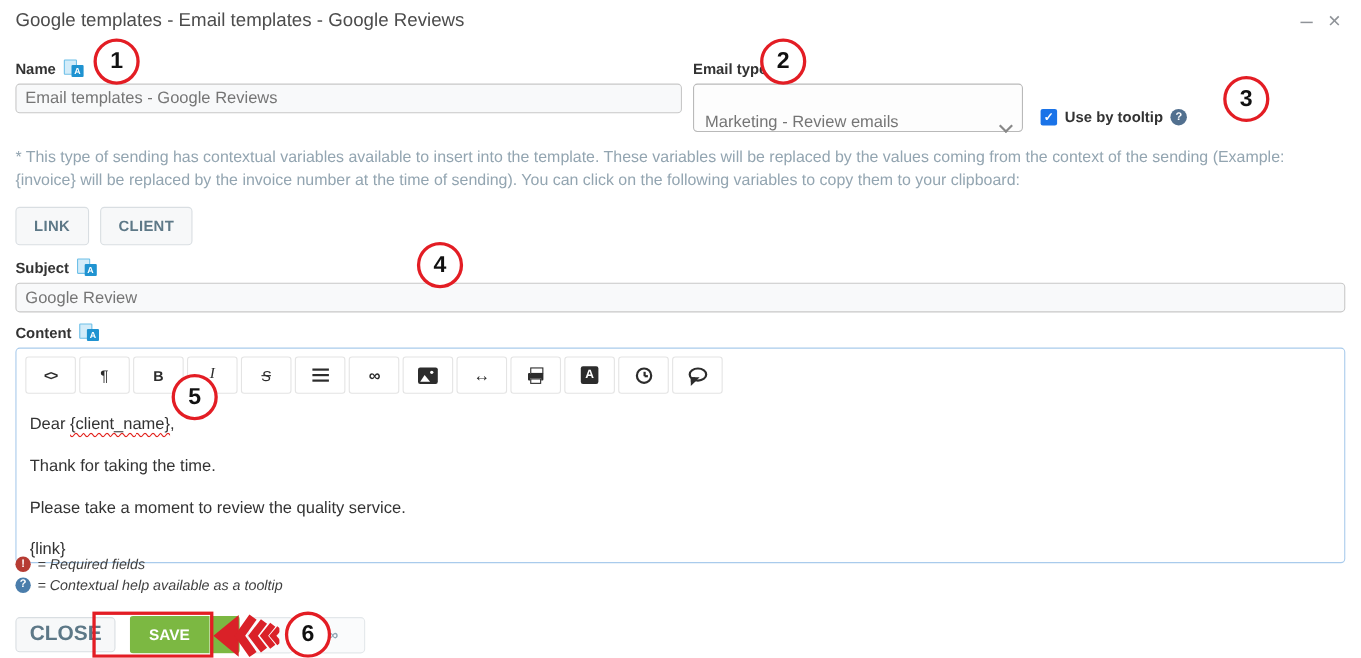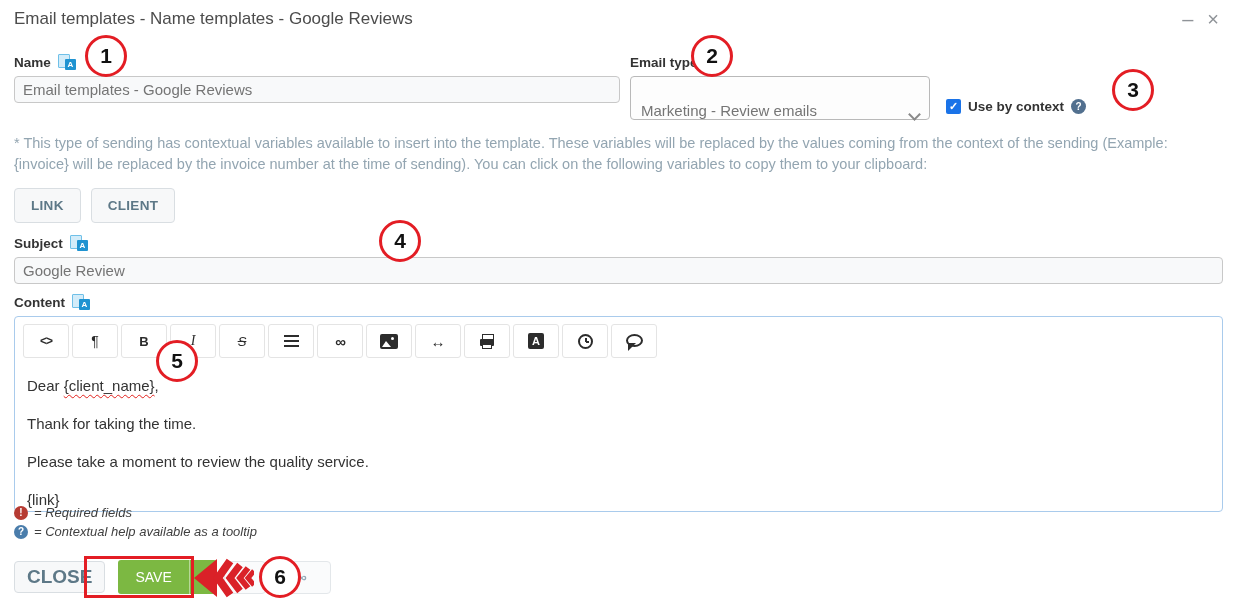--- a/index.html
+++ b/index.html
@@ -78,40 +78,40 @@
   .legend{position:absolute;left:14px;top:505px;}
   .legend-row{display:flex;align-items:center;gap:6px;margin-bottom:4px;}
   .legend-badge{width:14px;height:14px;border-radius:50%;color:#fff;font-size:10px;font-weight:700;display:flex;align-items:center;justify-content:center;}
   .badge-required{background:#b63b33;}
   .badge-help{background:#4a7dab;}
   .legend-text{font-size:13px;font-style:italic;color:#3f3f3f;}
   
   .footer{position:absolute;left:14px;top:560px;display:flex;align-items:center;z-index:1;}
   .close-btn{height:32px;padding:0 12px;background:#f7f8f9;border:1px solid #d9dee2;border-radius:4px;color:#5d7887;font-size:19px;font-weight:700;display:flex;align-items:center;cursor:default;}
   .save-split{display:flex;margin-left:13px;height:34px;border-radius:3px;overflow:hidden;}
-  .save-main{background:#7cb842;color:#fff;font-size:14px;font-weight:400;display:flex;align-items:center;padding:0 17px;cursor:default;border:none;}
+  .save-main{background:#7cb842;color:#fff;font-size:14px;font-weight:700;display:flex;align-items:center;padding:0 17px;cursor:default;border:none;}
   .save-caret{background:#7cb842;width:27px;display:flex;align-items:center;justify-content:center;border-left:1px solid rgba(255,255,255,.45);color:#fff;font-size:9px;cursor:default;}
   .xtra-btn{height:33px;background:#fafbfc;border:1px solid #e3e7ea;border-radius:4px;margin-left:7px;display:flex;align-items:center;justify-content:center;cursor:default;}
   .xtra-1{width:42px;}
   .xtra-2{width:58px;}
   .link-small{color:#91a7b6;font-size:14px;font-weight:700;}
   
   .ann-circle{position:absolute;box-sizing:content-box;width:36px;height:36px;border:3px solid #e31d24;border-radius:50%;background:#fff;color:#111;font-size:21px;font-weight:700;display:flex;align-items:center;justify-content:center;z-index:6;}
   .ann-rect{position:absolute;left:84px;top:556px;width:104px;height:36px;border:3px solid #e31d24;z-index:5;}
   .ann-arrow{position:absolute;left:194px;top:557px;z-index:5;}
   .c1{left:85px;top:35px;} .c2{left:691px;top:35px;} .c3{left:1112px;top:69px;}
   .c4{left:379px;top:220px;} .c5{left:156px;top:340px;} .c6{left:259px;top:556px;}
 </style>
 </head>
 <body>
 
 <div class="page">
 
   <div class="titlebar">
-    <div class="title">Email templates - Name templates - Google Reviews</div>
+    <div class="title">Google templates - Email templates - Google Reviews</div>
     <div class="win-controls">
       <span class="win-btn">–</span>
       <span class="win-btn">×</span>
     </div>
   </div>
 
   <div class="row1">
     <div class="col-name">
       <div class="field-label">
         <span>Name</span>
@@ -125,21 +125,21 @@
       </div>
       <div class="select">
         <span>Marketing - Review emails</span>
         <span class="chevron-down"></span>
       </div>
     </div>
     <div class="col-default">
       <span class="checkbox">
         <span>✓</span>
       </span>
-      <span class="cb-label">Use by context</span>
+      <span class="cb-label">Use by tooltip</span>
       <span class="help-badge">?</span>
     </div>
   </div>
 
   <div class="note">* This type of sending has contextual variables available to insert into the template. These variables will be replaced by the values coming from the context of the sending (Example: {invoice} will be replaced by the invoice number at the time of sending). You can click on the following variables to copy them to your clipboard:</div>
 
   <div class="vars-row">
     <button class="chip-btn">LINK</button>
     <button class="chip-btn">CLIENT</button>
   </div>

